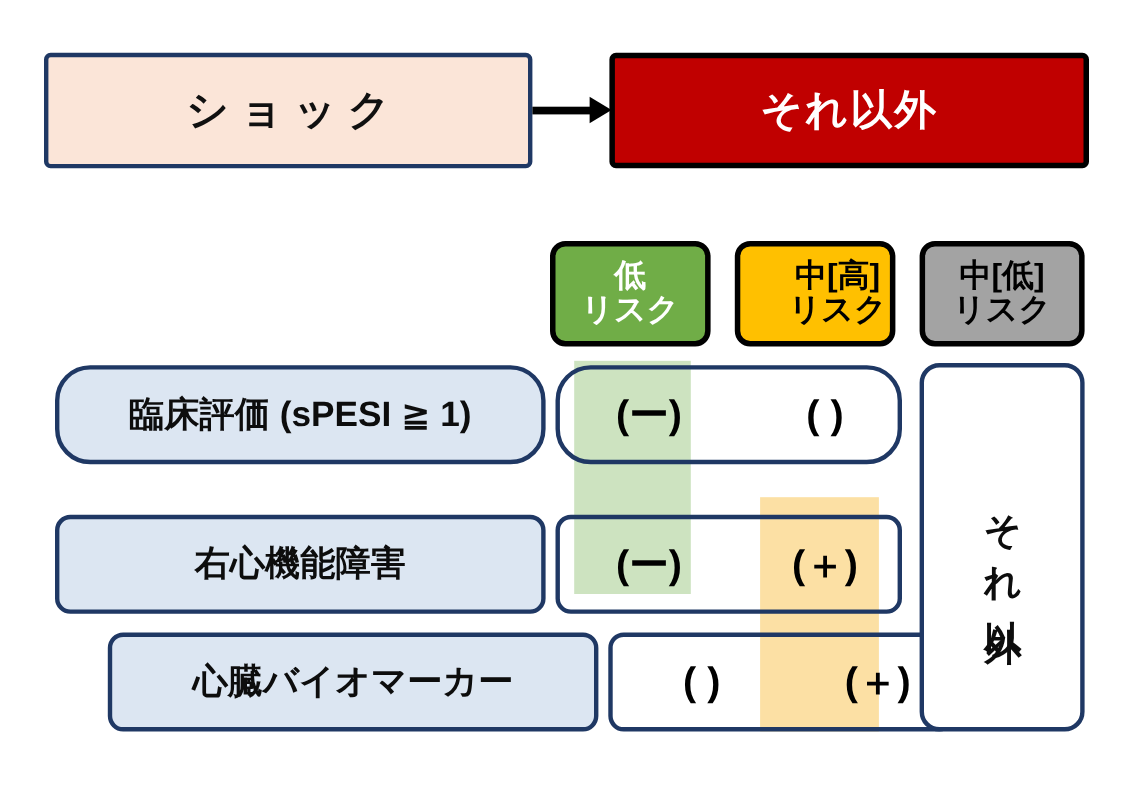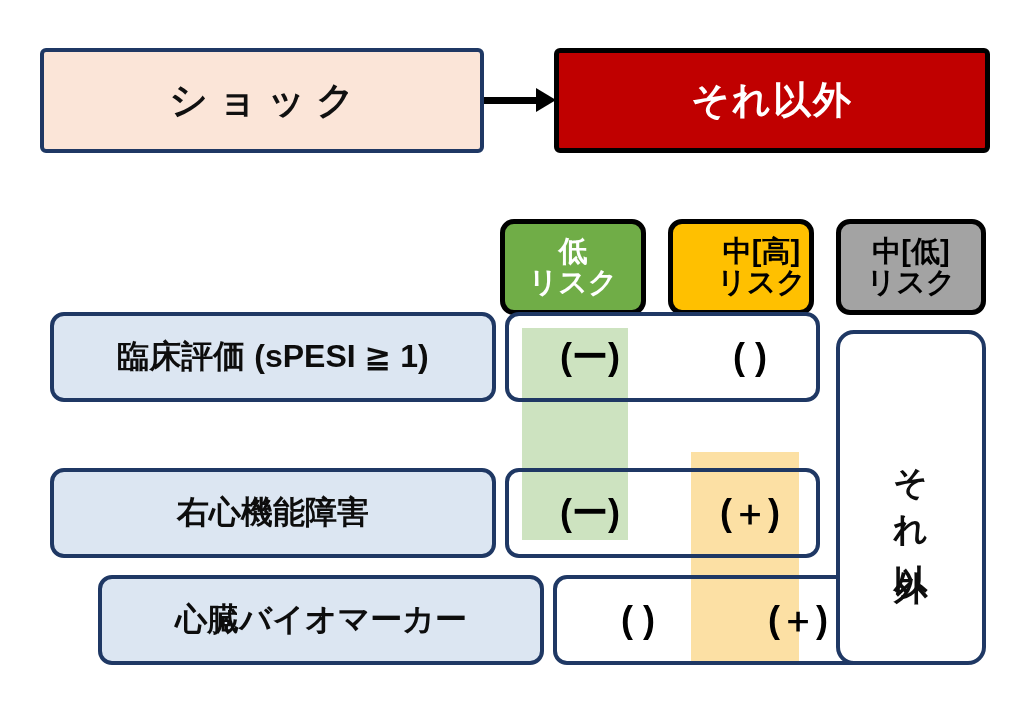--- a/index.html
+++ b/index.html
@@ -118,21 +118,21 @@
     top: 0; height: 100%;
     display: flex; align-items: center; justify-content: center;
     font-size: 36px;
     font-weight: 700;
     color: #000000;
     z-index: 4;
   }
   .cell-a { left: 8px;   width: 146px; }
   .cell-b { left: 168px; width: 146px; }
 
-  .r1 { top: 312px; }
+  .r1 { top: 332px; border-radius: 32px; }
   .r2 { top: 452px; margin-top: 16px; }
   .r3 { top: 575px; margin-left: 48px; }
 
   
   .otherwise {
     left: 836px; top: 330px; width: 150px; height: 335px;
     background: #FFFFFF;
     border: 4px solid #1F3864;
     border-radius: 18px;
     display: flex;

